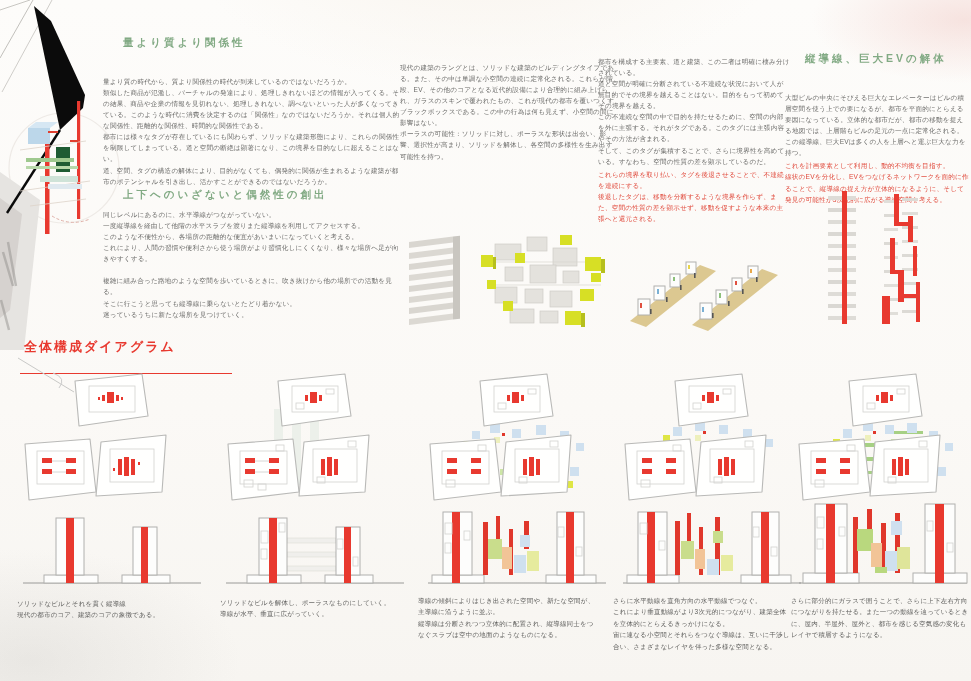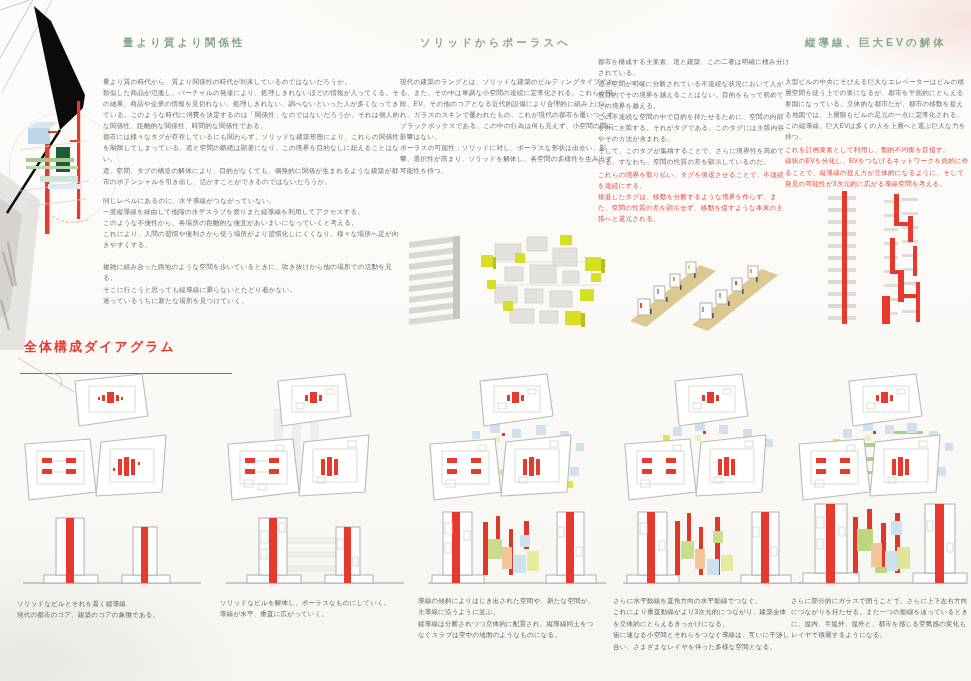--- a/index.html
+++ b/index.html
@@ -65,32 +65,32 @@
   </svg>
 
   <div class="abs" style="left:103px;top:36px;width:298px">
     <div class="col-heading">量より質より関係性</div>
     <div class="body-text" style="margin-top:26px">量より質の時代から、質より関係性の時代が到来しているのではないだろうか。
 類似した商品が氾濫し、バーチャルの発達により、処理しきれないほどの情報が入ってくる。その結果、商品や企業の情報を見切れない、処理しきれない、調べないといった人が多くなってきている。このような時代に消費を決定するのは「関係性」なのではないだろうか。それは個人的な関係性、距離的な関係性、時間的な関係性である。
 都市には様々なタグが存在しているにも関わらず、ソリッドな建築形態により、これらの関係性を制限してしまっている。道と空間の断絶は顕著になり、この境界を目的なしに超えることはない。
 道、空間、タグの構造の解体により、目的がなくても、偶発的に関係が生まれるような建築が都市のポテンシャルを引き出し、活かすことができるのではないだろうか。</div>
   </div>
   <div class="abs" style="left:103px;top:188px;width:298px">
+    <div class="col-heading">上下へのいざないと偶然性の創出</div>
     <div class="body-text" style="margin-top:7px">同じレベルにあるのに、水平導線がつながっていない。
 一度縦導線を経由して他階の水平スラブを渡りまた縦導線を利用してアクセスする。
 このような不便性から、各場所の距離的な便宜があいまいになっていくと考える。
 これにより、人間の習慣や便利さから使う場所がより習慣化しにくくなり、様々な場所へ足が向きやすくする。
 
 複雑に組み合った路地のような空間を歩いているときに、吹き抜けから他の場所での活動を見る。
 そこに行こうと思っても縦導線に乗らないとたどり着かない。
 迷っているうちに新たな場所を見つけていく。</div>
   </div>
 
   <div class="abs" style="left:400px;top:36px;width:216px">
-    <div class="col-heading">ソリッドからポーラスへ</div>
     <div class="body-text" style="margin-top:26px">現代の建築のラングとは、ソリッドな建築のビルディングタイプである。また、その中は単調な小空間の連続に定常化される。これらが階段、EV、その他のコアとなる近代的設備により合理的に組み上げられ、ガラスのスキンで覆われたもの、これが現代の都市を覆いつくすブラックボックスである。この中の行為は何も見えず、小空間の間に影響はない。
 ポーラスの可能性：ソリッドに対し、ポーラスな形状は出会い、影響、選択性が高まり、ソリッドを解体し、各空間の多様性を生み出す可能性を持つ。</div>
   </div>
 
   <svg class="abs" style="left:395px;top:228px" width="260" height="108" viewBox="0 0 260 108">
     <g transform="translate(14,14) skewY(-7)">
       <rect x="0" y="0" width="44" height="6" fill="#d9d6d0"></rect>
         <rect x="0" y="11" width="44" height="6" fill="#dbd8d2"></rect>
       <rect x="0" y="22" width="44" height="6" fill="#d9d6d0"></rect>
         <rect x="0" y="33" width="44" height="6" fill="#dcd9d3"></rect>
@@ -164,21 +164,21 @@
         <rect x="35" y="46" width="2" height="5" fill="#8cc07a"></rect>
       <rect x="51" y="34" width="2" height="4" fill="#e05040"></rect>
         <rect x="66" y="22" width="2" height="4" fill="#e8a84a"></rect>
       <rect x="28" y="66" width="1.6" height="5" fill="#555"></rect>
         <rect x="44" y="54" width="1.6" height="5" fill="#555"></rect>
       <rect x="58" y="42" width="1.6" height="5" fill="#555"></rect>
         <rect x="72" y="30" width="1.6" height="5" fill="#555"></rect>
     </g>
   </svg>
 
-  <div class="abs" style="left:785px;top:36px;width:184px">
+  <div class="abs" style="left:785px;top:52px;width:184px">
     <div class="col-heading">縦導線、巨大EVの解体</div>
     <div class="body-text" style="margin-top:26px">大型ビルの中央にそびえる巨大なエレベーターはビルの積層空間を使う上での要になるが、都市を平面的にとらえる要因になっている。立体的な都市だが、都市の移動を捉える地図では、上層階もビルの足元の一点に定常化される。
 この縦導線、巨大EVは多くの人を上層へと運ぶ巨大な力を持つ。</div>
     <div class="body-text red-text" style="margin-top:2px">これを計画要素として利用し、動的不均衡を目指す。
 線状のEVを分化し、EVをつなげるネットワークを面的に作ることで、縦導線の捉え方が立体的になるように、そして発見の可能性が3次元的に広がる導線空間を考える。</div>
   </div>
 
   <svg class="abs" style="left:818px;top:188px" width="120" height="150" viewBox="0 0 120 150">
     <g>
       <rect x="10" y="8" width="28" height="4" fill="#dedcd7"></rect>

